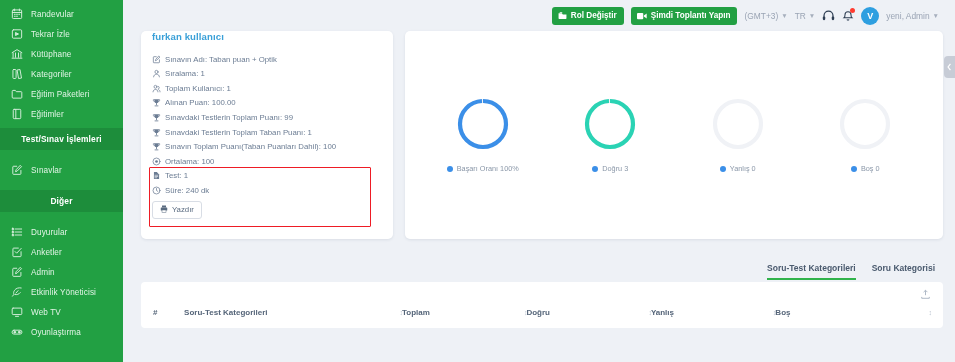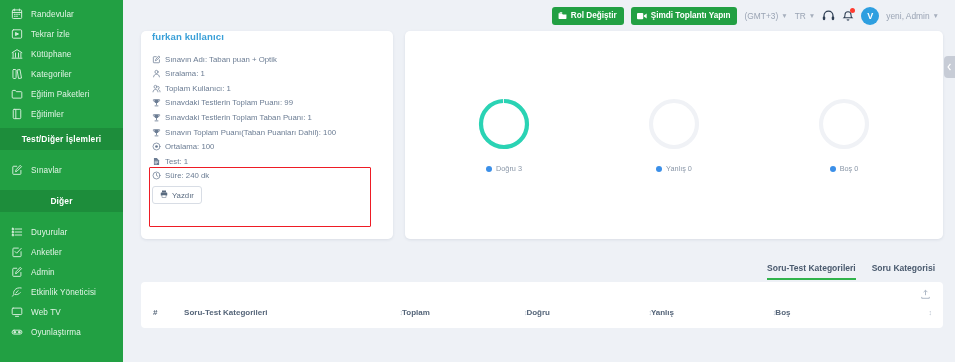--- a/index.html
+++ b/index.html
@@ -243,21 +243,21 @@
           <span class="ic" style="color:currentColor">
             <svg width="11" height="11" viewBox="0 0 16 16" fill="none" stroke="currentColor" stroke-width="1.3" stroke-linecap="round" stroke-linejoin="round">
               <rect x="3" y="1.8" width="10" height="12.4" rx="1.2"></rect>
               <path d="M6.4 1.8v12.4"></path>
             </svg>
           </span>
           <span>Eğitimler</span>
         </div>
       </div>
     <div class="nav-spacer"></div>
-    <div class="nav-section">Test/Diğer İşlemleri</div>
+    <div class="nav-section">Test/Sınav İşlemleri</div>
     <div class="nav-spacer" style="height:10px"></div>
     <div id="nav-exam">
         <div class="nav-item">
           <span class="ic" style="color:currentColor">
             <svg width="11" height="11" viewBox="0 0 16 16" fill="none" stroke="currentColor" stroke-width="1.3" stroke-linecap="round" stroke-linejoin="round">
               <path d="M12.6 2.2 14 3.6 8 9.6l-2 .6.6-2z"></path>
               <path d="M13.2 8.6v4.2a1 1 0 0 1-1 1H3.4a1 1 0 0 1-1-1V4a1 1 0 0 1 1-1h4.2"></path>
             </svg>
           </span>
           <span>Sınavlar</span>
@@ -413,20 +413,30 @@
               <span>Toplam Kullanıcı: 1</span>
             </div>
             <div class="info-line">
               <span class="ic" style="color:currentColor">
                 <svg width="9" height="9" viewBox="0 0 16 16" fill="none" stroke="currentColor" stroke-width="1.3" stroke-linecap="round" stroke-linejoin="round">
                   <path d="M4.4 2h7.2v3.8a3.6 3.6 0 0 1-7.2 0z" fill="currentColor" stroke="none"></path>
                   <path d="M4.4 3h-2v1.2a2.4 2.4 0 0 0 2 2.3M11.6 3h2v1.2a2.4 2.4 0 0 1-2 2.3"></path>
                   <path d="M8 9.4v2.6M5.4 14h5.2" stroke-width="1.5"></path>
                 </svg>
               </span>
+              <span>Alınan Puan: 100.00</span>
+            </div>
+            <div class="info-line">
+              <span class="ic" style="color:currentColor">
+                <svg width="9" height="9" viewBox="0 0 16 16" fill="none" stroke="currentColor" stroke-width="1.3" stroke-linecap="round" stroke-linejoin="round">
+                  <path d="M4.4 2h7.2v3.8a3.6 3.6 0 0 1-7.2 0z" fill="currentColor" stroke="none"></path>
+                  <path d="M4.4 3h-2v1.2a2.4 2.4 0 0 0 2 2.3M11.6 3h2v1.2a2.4 2.4 0 0 1-2 2.3"></path>
+                  <path d="M8 9.4v2.6M5.4 14h5.2" stroke-width="1.5"></path>
+                </svg>
+              </span>
               <span>Sınavdaki Testlerin Toplam Puanı: 99</span>
             </div>
             <div class="info-line">
               <span class="ic" style="color:currentColor">
                 <svg width="9" height="9" viewBox="0 0 16 16" fill="none" stroke="currentColor" stroke-width="1.3" stroke-linecap="round" stroke-linejoin="round">
                   <path d="M4.4 2h7.2v3.8a3.6 3.6 0 0 1-7.2 0z" fill="currentColor" stroke="none"></path>
                   <path d="M4.4 3h-2v1.2a2.4 2.4 0 0 0 2 2.3M11.6 3h2v1.2a2.4 2.4 0 0 1-2 2.3"></path>
                   <path d="M8 9.4v2.6M5.4 14h5.2" stroke-width="1.5"></path>
                 </svg>
               </span>
@@ -478,20 +488,32 @@
                 <rect x="4" y="10" width="8" height="5" fill="#fff" stroke="#5a6b80" stroke-width="1"></rect>
               </svg>
           </span>
           <span>Yazdır</span>
         </button>
         <div class="hl-box"></div>
       </div>
 
       <div class="card card-right">
         <div class="donuts" id="donuts">
+            <div class="donut-cell">
+              <div class="donut">
+                <svg width="54" height="54" viewBox="0 0 54 54">
+                  <circle cx="27" cy="27" r="23" stroke="#f0f2f6" stroke-width="4.2" fill="none"></circle>
+                  <circle cx="27" cy="27" r="23" stroke="#3b8fe8" stroke-width="4.2" fill="none" stroke-linecap="butt" stroke-dasharray="142.51326206513048 2"></circle>
+                </svg>
+              </div>
+              <div class="donut-legend">
+                <span class="legend-dot"></span>
+                <span>Başarı Oranı 100%</span>
+              </div>
+            </div>
             <div class="donut-cell">
               <div class="donut">
                 <svg width="54" height="54" viewBox="0 0 54 54">
                   <circle cx="27" cy="27" r="23" stroke="#f0f2f6" stroke-width="4.2" fill="none"></circle>
                   <circle cx="27" cy="27" r="23" stroke="#2ad3b4" stroke-width="4.2" fill="none" stroke-linecap="butt" stroke-dasharray="142.51326206513048 2"></circle>
                 </svg>
               </div>
               <div class="donut-legend">
                 <span class="legend-dot"></span>
                 <span>Doğru 3</span>

